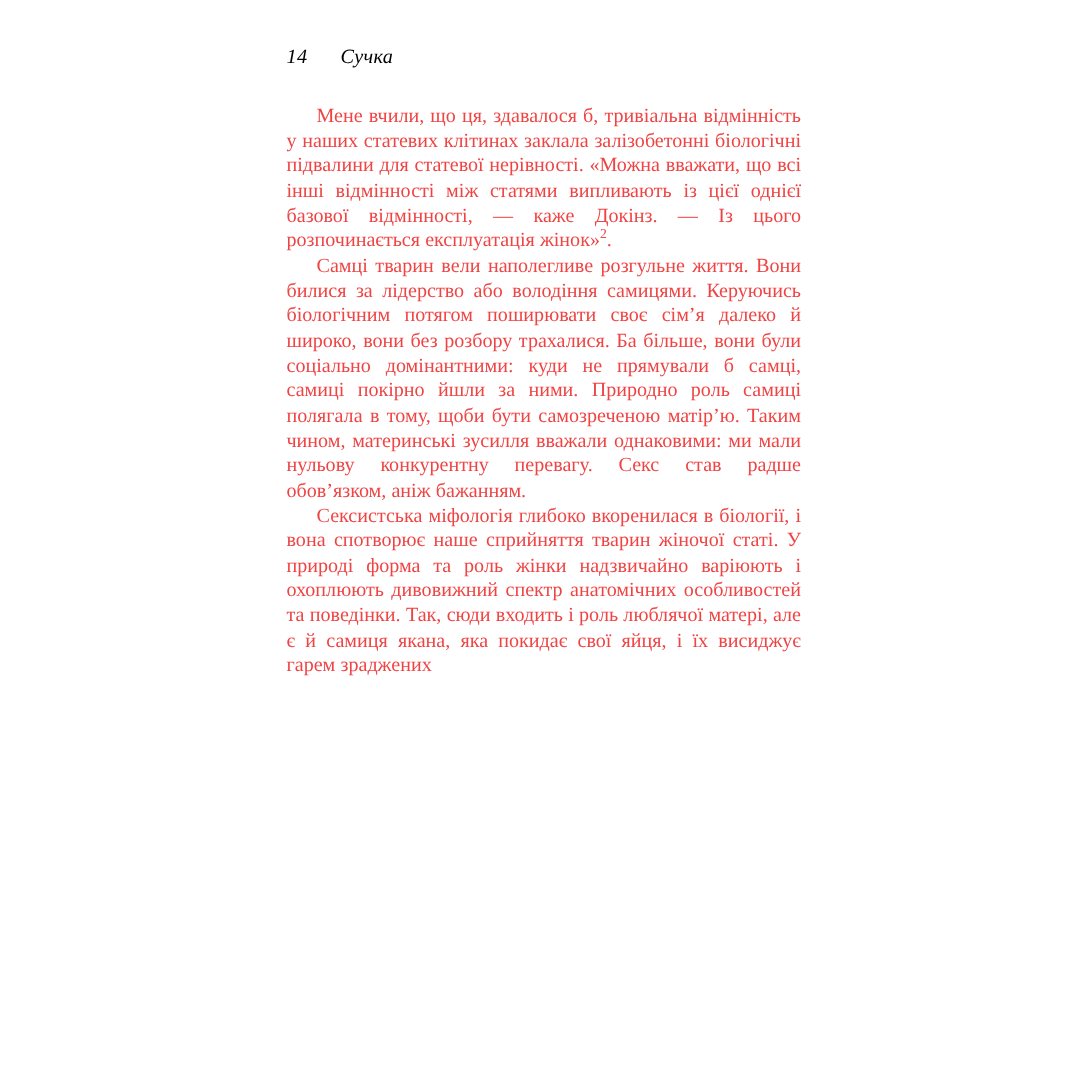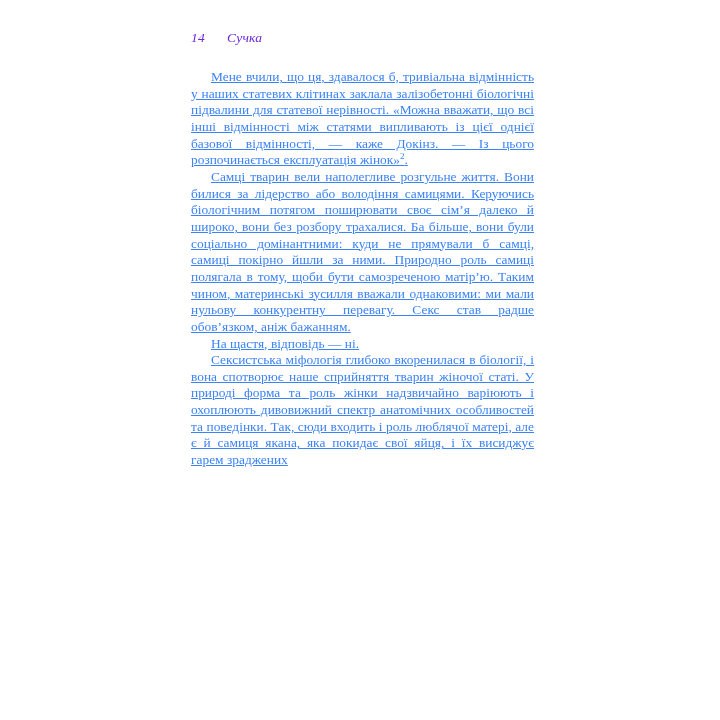--- a/index.html
+++ b/index.html
@@ -23,21 +23,21 @@
   }
 
   
   .running-head {
     position: absolute;
     left: 191px;
     top: 30px;
     width: 342px;
     font-style: italic;
     font-size: 13.5px;
-    color: #6d28d9;
+    color: #000000;
     letter-spacing: 0.2px;
     white-space: nowrap;
   }
   .running-head .folio {
     display: inline-block;
     min-width: 36px;
   }
   .running-head .book-title {
     display: inline-block;
   }
@@ -50,24 +50,23 @@
     width: 343px;
   }
 
   .para {
     margin: 0;
     text-align: justify;
     text-justify: inter-word;
     text-indent: 20px;
     font-size: 13.4px;
     line-height: 16.65px;
-    color: #3b82f6;
+    color: #ef4444;
     hyphens: manual;
     word-spacing: 0.1px;
-    text-decoration: underline;
   }
 
   sup.footnote-marker {
     font-size: 0.68em;
     vertical-align: super;
     line-height: 0;
   }
 </style>
 </head>
 <body>
@@ -79,19 +78,18 @@
   </div>
 
   <div class="text-block">
 
     <p class="para"><span>Мене вчили, що ця, здавалося б, тривіальна відмінність у наших статевих клітинах заклала залізобетонні біологічні підвалини для статевої нерівності. «Можна вважати, що всі інші відмінності між статями випливають із цієї однієї базової відмінності, — каже Докінз. — Із цього розпочинається експлуатація жінок»</span><sup class="footnote-marker">2</sup><span>.</span></p>
 
     <p class="para">Самці тварин вели наполегливе розгульне життя. Вони билися за лідерство або володіння самицями. Керуючись біологічним потягом поширювати своє сім’я далеко й широко, вони без розбору трахалися. Ба більше, вони були соціально домінантними: куди не прямували б самці, самиці покірно йшли за ними. Природно роль самиці полягала в тому, щоби бути самозреченою матір’ю. Таким чином, материнські зусилля вважали однаковими: ми мали нульову конкурентну перевагу. Секс став радше обов’язком, аніж бажанням.</p>
 
 
 
-    <p class="para">На щастя, відповідь — ні.</p>
 
     <p class="para">Сексистська міфологія глибоко вкоренилася в біології, і вона спотворює наше сприйняття тварин жіночої статі. У природі форма та роль жінки надзвичайно варіюють і охоплюють дивовижний спектр анатомічних особливостей та поведінки. Так, сюди входить і роль люблячої матері, але є й самиця якана, яка покидає свої яйця, і їх висиджує гарем зраджених</p>
 
   </div>
 
 </div>
 
 </body></html>

